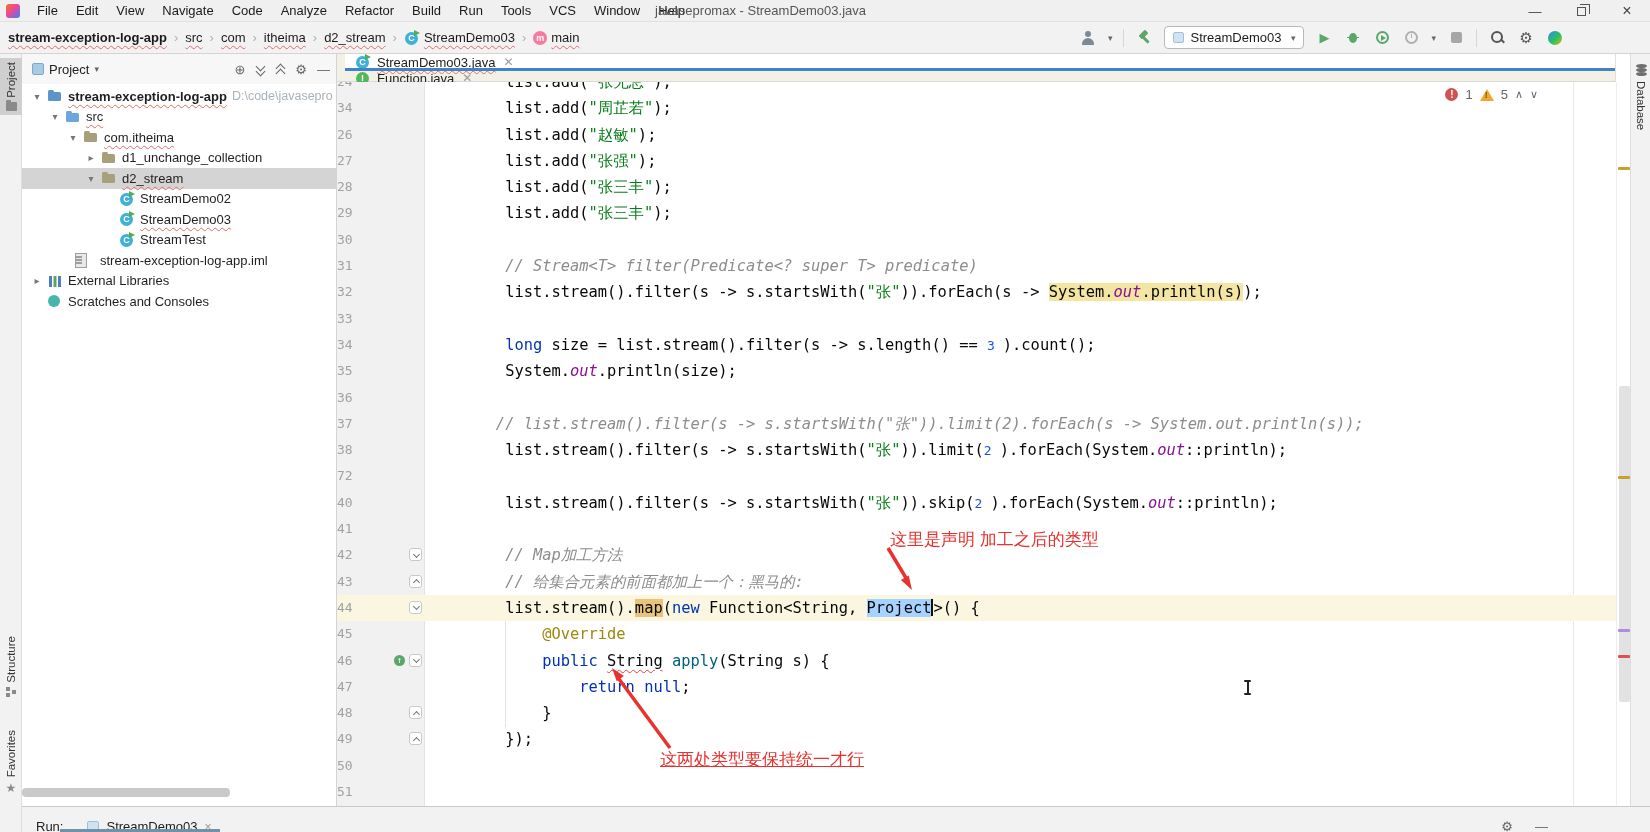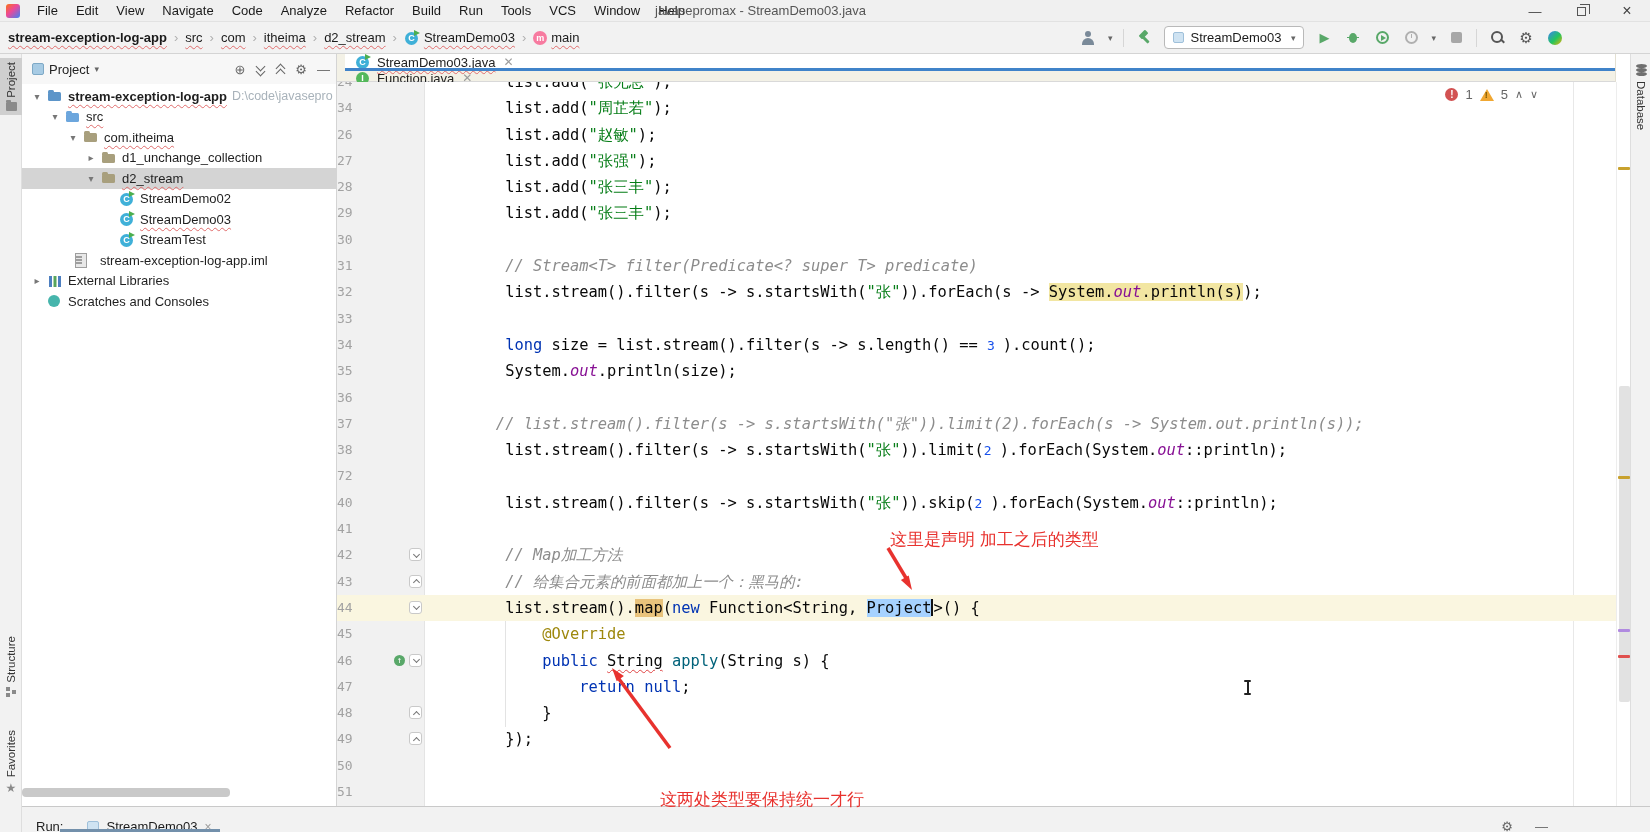--- a/index.html
+++ b/index.html
@@ -570,21 +570,21 @@
 
   <div class="red-note" style="left:890px; top:528px;">这里是声明 加工之后的类型</div>
   <svg class="red-arrow" style="left:875px; top:540px;" width="50" height="60">
     <line x1="13" y1="8" x2="31" y2="38" stroke="#e8322e" stroke-width="3.5"></line>
     <polygon points="37,50 25.9,40.1 33.7,35.5" fill="#e8322e"></polygon>
   </svg>
   <svg class="red-arrow" style="left:595px; top:658px;" width="95" height="100">
     <line x1="75" y1="90" x2="24" y2="21" stroke="#e8322e" stroke-width="3.5"></line>
     <polygon points="17,10 28.9,17.9 21.7,23.3" fill="#e8322e"></polygon>
   </svg>
-  <div class="red-note" style="left:660px; top:788px;">这两处类型要保持统一才行</div>
+  <div class="red-note" style="left:660px; top:748px;text-decoration:underline;">这两处类型要保持统一才行</div>
 
   <div id="run-panel">
     <span id="run-label">Run:</span>
     <span id="run-tab">
       <span class="appic2"></span>
       <span>StreamDemo03</span>
       <span class="x">×</span>
     </span>
     <span id="run-right">
       <span class="mini">⚙</span>

